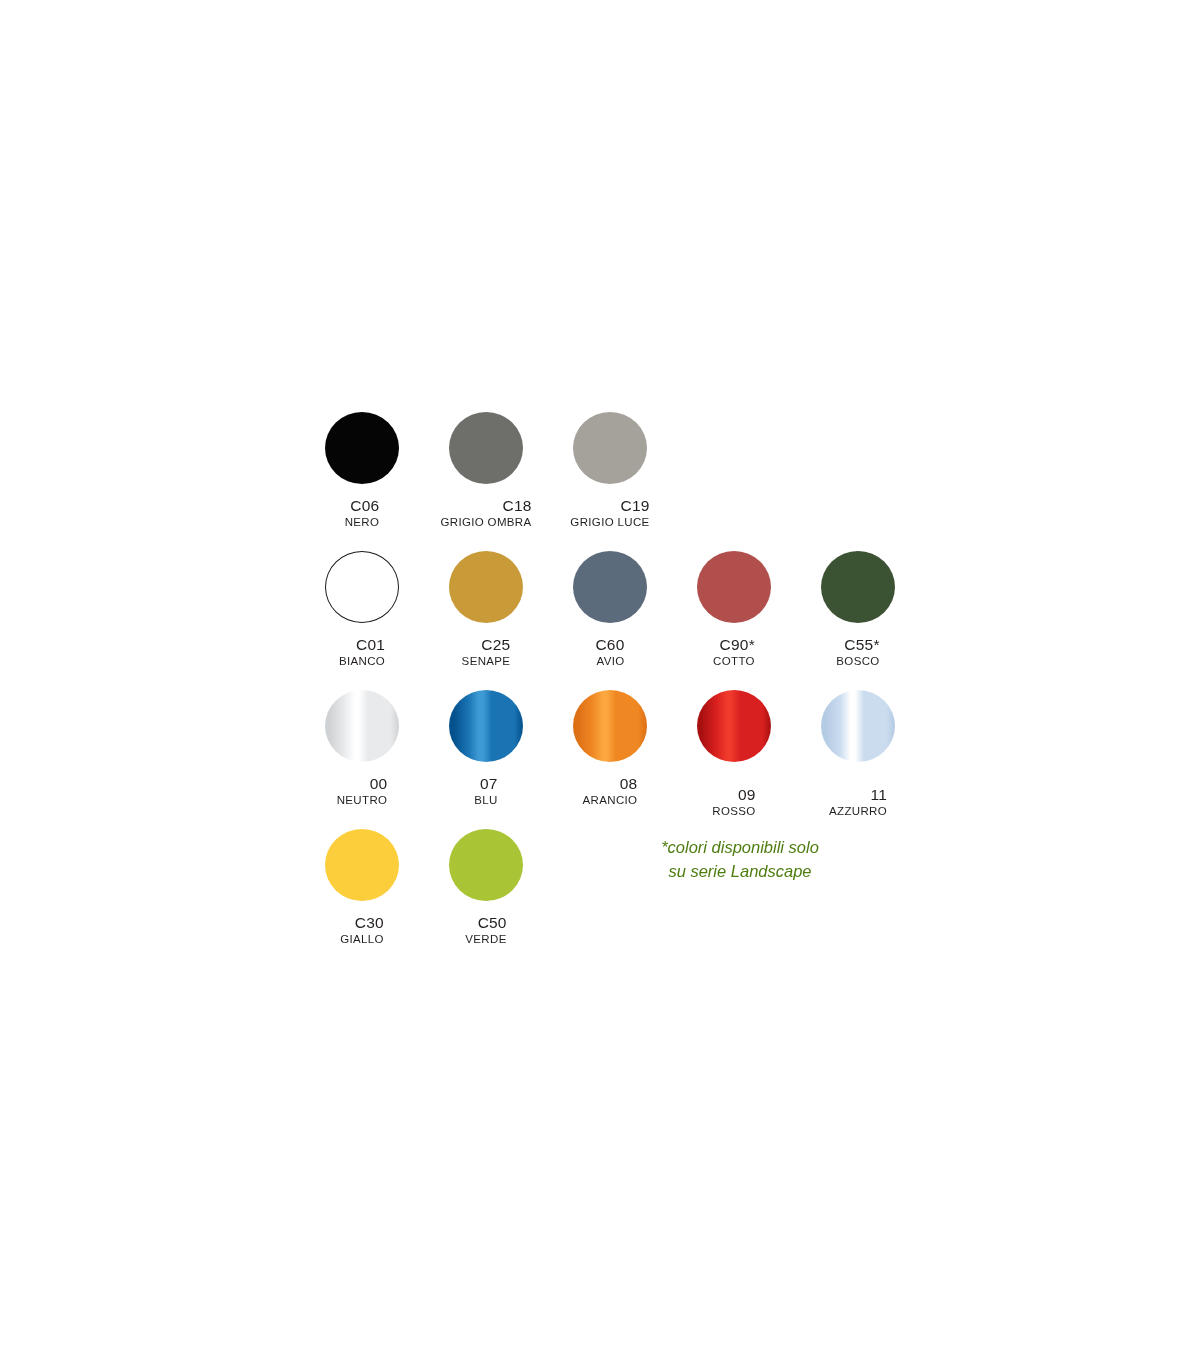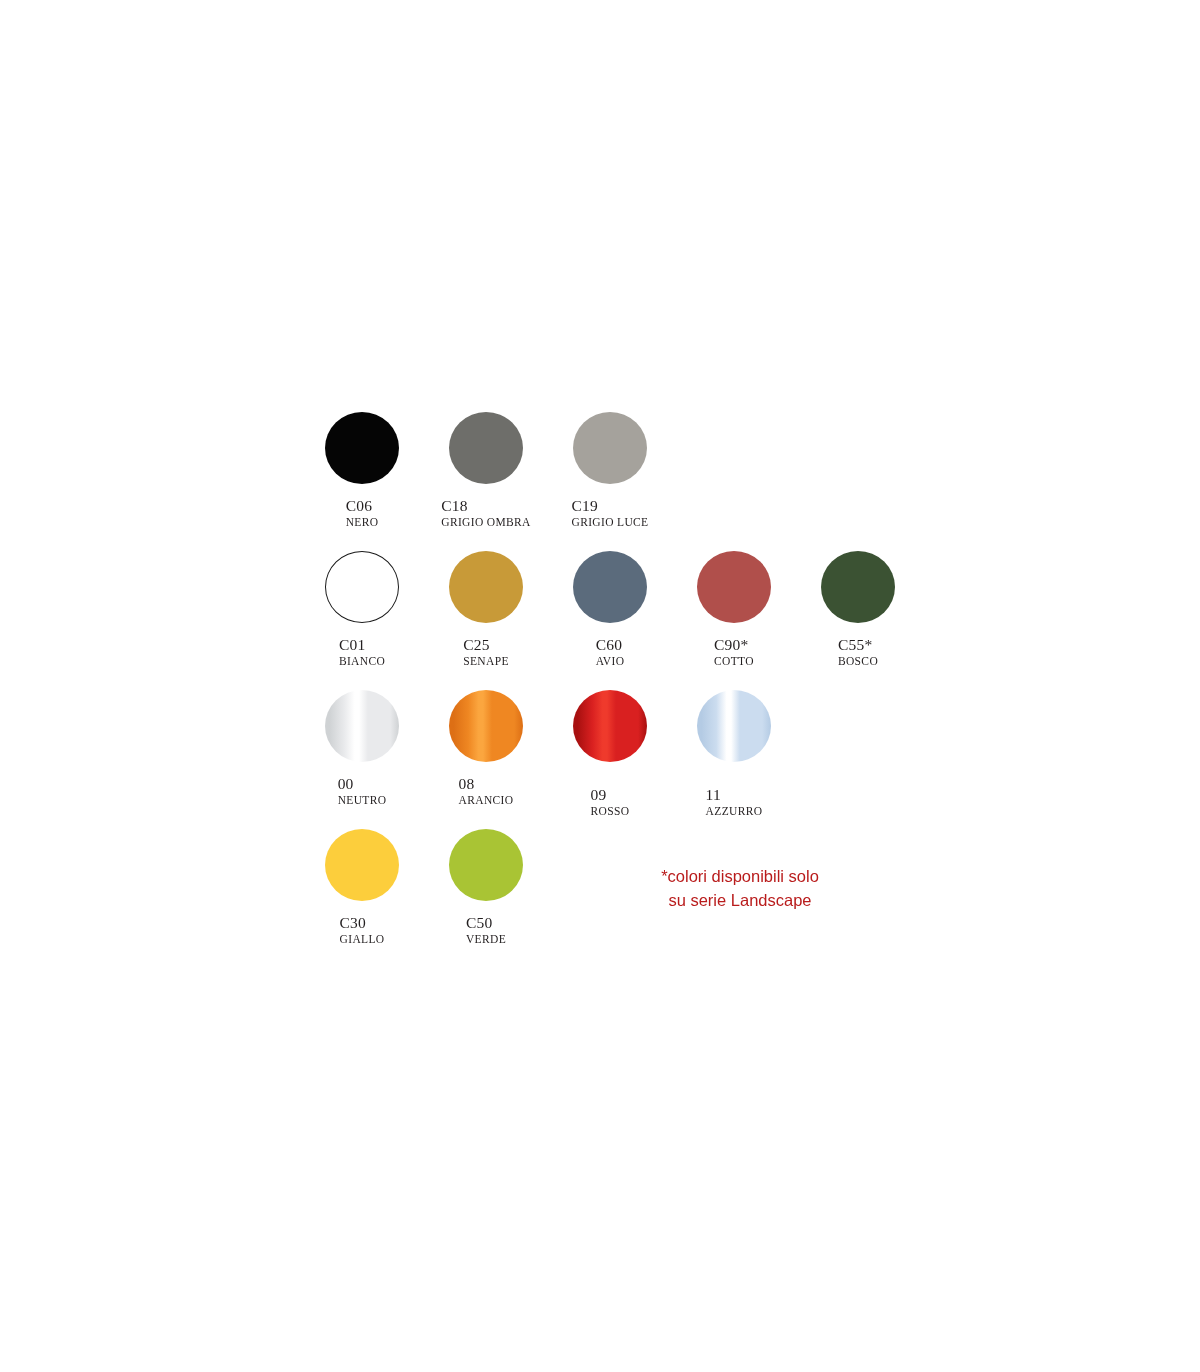--- a/index.html
+++ b/index.html
@@ -53,23 +53,22 @@
     box-sizing: border-box;
   }
 
   .swatch-disc.outlined {
     border: 1.6px solid #1a1a1a;
     background: #ffffff;
   }
 
   .swatch-labels {
     margin-top: 13px;
-    text-align: left;
+    text-align: right;
     line-height: 1.12;
-    font-family: Liberation Serif, serif;
   }
 
   .swatch-code {
     font-size: 15.5px;
     letter-spacing: 0.2px;
     color: #231f20;
     white-space: nowrap;
   }
 
   .swatch-name {
@@ -80,26 +79,27 @@
     margin-top: 2px;
   }
 
   .swatch-cell.label-drop .swatch-labels {
     margin-top: 24px;
   }
 
   .footnote {
     position: absolute;
     left: 620px;
-    top: 865px;
+    top: 836px;
     width: 240px;
     text-align: center;
     font-size: 16.5px;
     line-height: 1.45;
-    color: #b91c1c;
+    color: #4d7c0f;
+    font-style: italic;
   }
   .footnote-line { display: block; white-space: nowrap; }
 </style>
 </head>
 <body>
 
 <div id="palette-sheet">
 
   <div class="swatch-grid">
       <div class="swatch-row">
@@ -164,20 +164,27 @@
       </div>
       <div class="swatch-row">
         <div class="swatch-cell">
           <div class="swatch-disc" style="background: linear-gradient(to right, rgb(207, 210, 212) 0%, rgb(207, 210, 212) 6%, rgb(233, 234, 236) 26%, rgb(255, 255, 255) 40%, rgb(255, 255, 255) 46%, rgb(233, 234, 236) 58%, rgb(233, 234, 236) 88%, rgb(207, 210, 212) 100%);"></div>
           <div class="swatch-labels">
             <div class="swatch-code">00</div>
             <div class="swatch-name">NEUTRO</div>
           </div>
         </div>
         <div class="swatch-cell">
+          <div class="swatch-disc" style="background: linear-gradient(to right, rgb(3, 80, 140) 0%, rgb(3, 80, 140) 6%, rgb(26, 116, 180) 26%, rgb(62, 154, 212) 40%, rgb(62, 154, 212) 46%, rgb(26, 116, 180) 58%, rgb(26, 116, 180) 88%, rgb(3, 80, 140) 100%);"></div>
+          <div class="swatch-labels">
+            <div class="swatch-code">07</div>
+            <div class="swatch-name">BLU</div>
+          </div>
+        </div>
+        <div class="swatch-cell">
           <div class="swatch-disc" style="background: linear-gradient(to right, rgb(221, 111, 21) 0%, rgb(221, 111, 21) 6%, rgb(239, 135, 34) 26%, rgb(251, 166, 63) 40%, rgb(251, 166, 63) 46%, rgb(239, 135, 34) 58%, rgb(239, 135, 34) 88%, rgb(221, 111, 21) 100%);"></div>
           <div class="swatch-labels">
             <div class="swatch-code">08</div>
             <div class="swatch-name">ARANCIO</div>
           </div>
         </div>
         <div class="swatch-cell label-drop">
           <div class="swatch-disc" style="background: linear-gradient(to right, rgb(168, 16, 16) 0%, rgb(168, 16, 16) 6%, rgb(217, 32, 32) 26%, rgb(239, 58, 44) 40%, rgb(239, 58, 44) 46%, rgb(217, 32, 32) 58%, rgb(217, 32, 32) 88%, rgb(168, 16, 16) 100%);"></div>
           <div class="swatch-labels">
             <div class="swatch-code">09</div>

